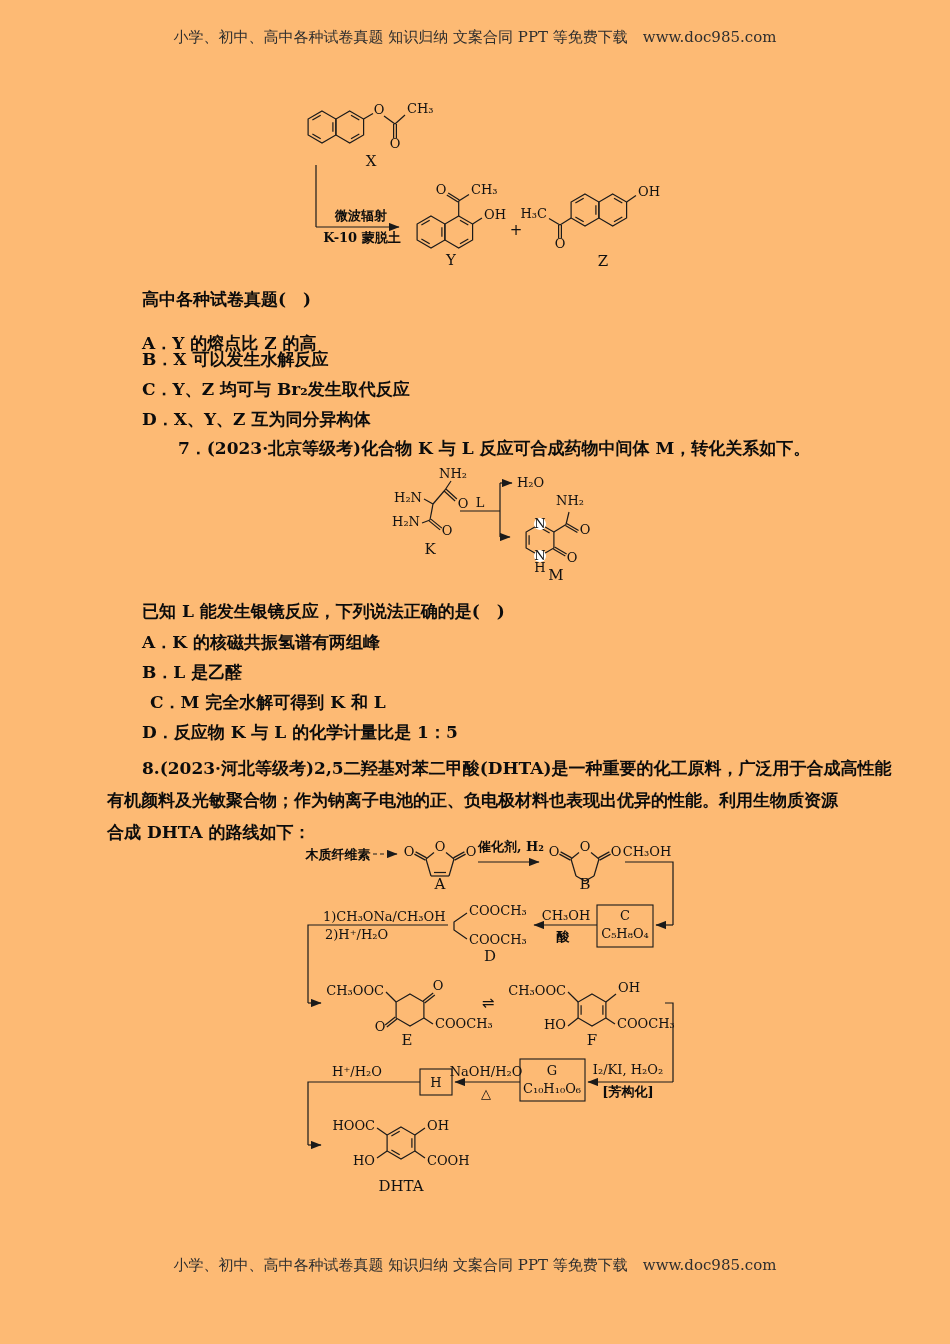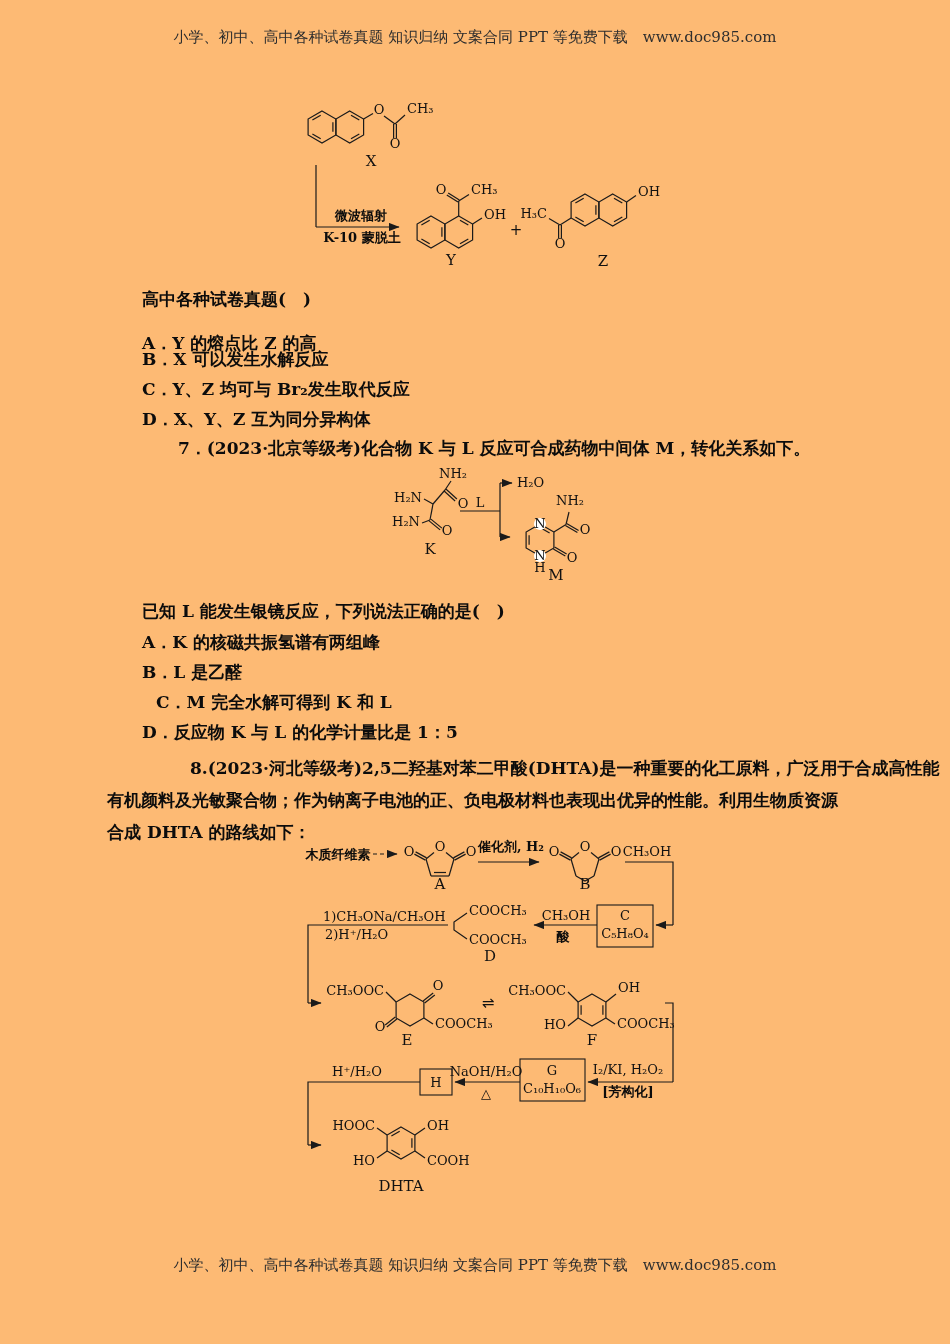--- a/index.html
+++ b/index.html
@@ -158,24 +158,24 @@
       <line x1="203.3" y1="87.1" x2="215.3" y2="94.1"></line>
       <line x1="204.6" y1="84.9" x2="216.6" y2="91.9"></line>
       <text class="ct" x="222" y="100">O</text>
       <text class="lb" x="206" y="118">M</text>
     </g>
   </svg>
 
   <div class="tl" style="left:142px;top:600px;text-align:right;">已知 L 能发生银镜反应，下列说法正确的是(　)</div>
   <div class="tl" style="left:142px;top:631px;">A．K 的核磁共振氢谱有两组峰</div>
   <div class="tl" style="left:142px;top:661px;">B．L 是乙醛</div>
-  <div class="tl" style="left:156px;top:691px;">C．M 完全水解可得到 K 和 L</div>
+  <div class="tl" style="left:150px;top:691px;">C．M 完全水解可得到 K 和 L</div>
   <div class="tl" style="left:142px;top:721px;">D．反应物 K 与 L 的化学计量比是 1：5</div>
 
-  <div class="tl" style="left:142px;top:757px;margin-left:48px;">8.(2023·河北等级考)2,5二羟基对苯二甲酸(DHTA)是一种重要的化工原料，广泛用于合成高性能</div>
+  <div class="tl" style="left:142px;top:757px;">8.(2023·河北等级考)2,5二羟基对苯二甲酸(DHTA)是一种重要的化工原料，广泛用于合成高性能</div>
   <div class="tl" style="left:107px;top:789px;">有机颜料及光敏聚合物；作为钠离子电池的正、负电极材料也表现出优异的性能。利用生物质资源</div>
   <div class="tl" style="left:107px;top:821px;">合成 DHTA 的路线如下：</div>
 
   <svg style="left:285px;top:835px;" width="420" height="380" viewBox="0 0 420 380">
     <defs>
       <marker id="ah3" markerWidth="9" markerHeight="7" refX="8.5" refY="3.5" orient="auto">
         <path d="M0,0 L9,3.5 L0,7 z" fill="#1a1a1a"></path>
       </marker>
     </defs>
 

